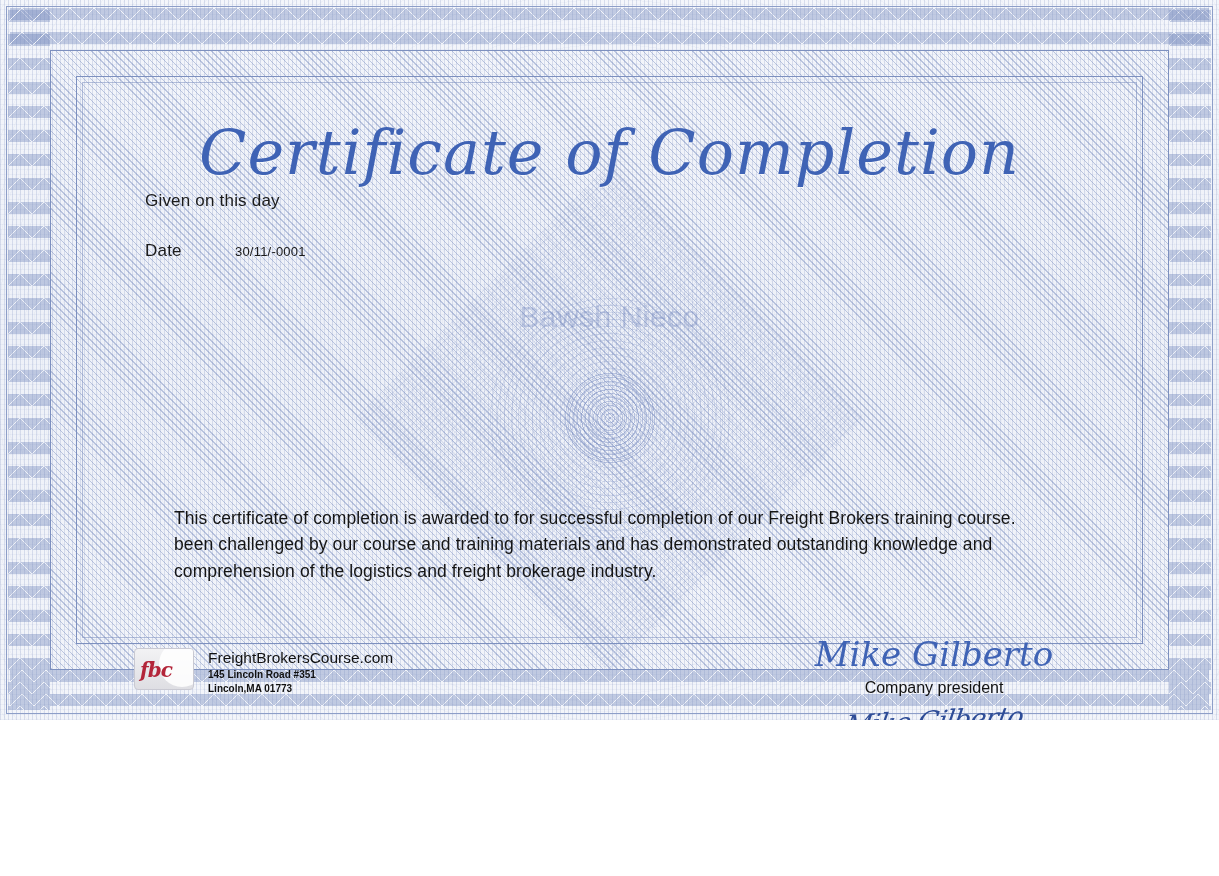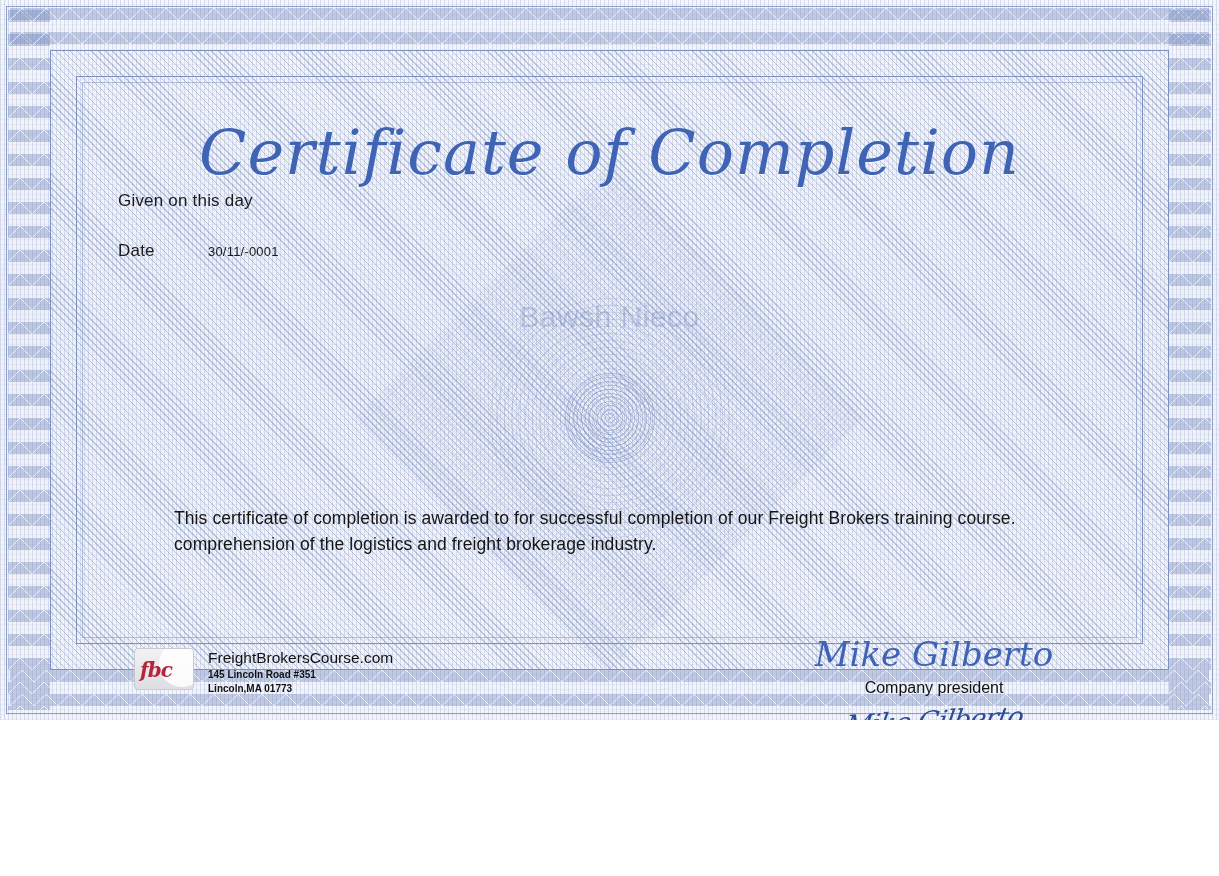--- a/index.html
+++ b/index.html
@@ -181,20 +181,21 @@
   }
 
   .given-block {
     position: absolute;
     left: 118px;
     top: 188px;
     color: #1b1b1b;
     font-size: 17px;
     line-height: 1.5;
     letter-spacing: .2px;
+    padding-left: 27px;
   }
   .given-row { display: flex; align-items: baseline; }
   .given-label { width: 90px; }
   .date-value { font-size: 13px; color: #1b1b1b; margin-top: 28px; }
 
   .course-name {
     position: absolute;
     left: 0; right: 0;
     top: 402px;
     text-align: center;
@@ -333,20 +334,21 @@
         <span class="given-label">Date</span>
         <span class="date-value">30/11/-0001</span>
       </div>
     </div>
 
     <div class="watermark-name">Bawsh Nieco</div>
 
 
     <div class="body-text">
       <p>This certificate of completion is awarded to  for successful completion of our  Freight Brokers training course.</p>
+      <p>been challenged by our course and training materials and has demonstrated outstanding knowledge and</p>
       <p>comprehension of the logistics and freight brokerage industry.</p>
     </div>
 
     <div class="footer-left">
       <div class="logo-mark">
         <div class="logo-circle"></div>
         <div class="logo-text">fbc</div>
       </div>
       <div class="address-block">
         <div class="site-name">FreightBrokersCourse.com</div>

